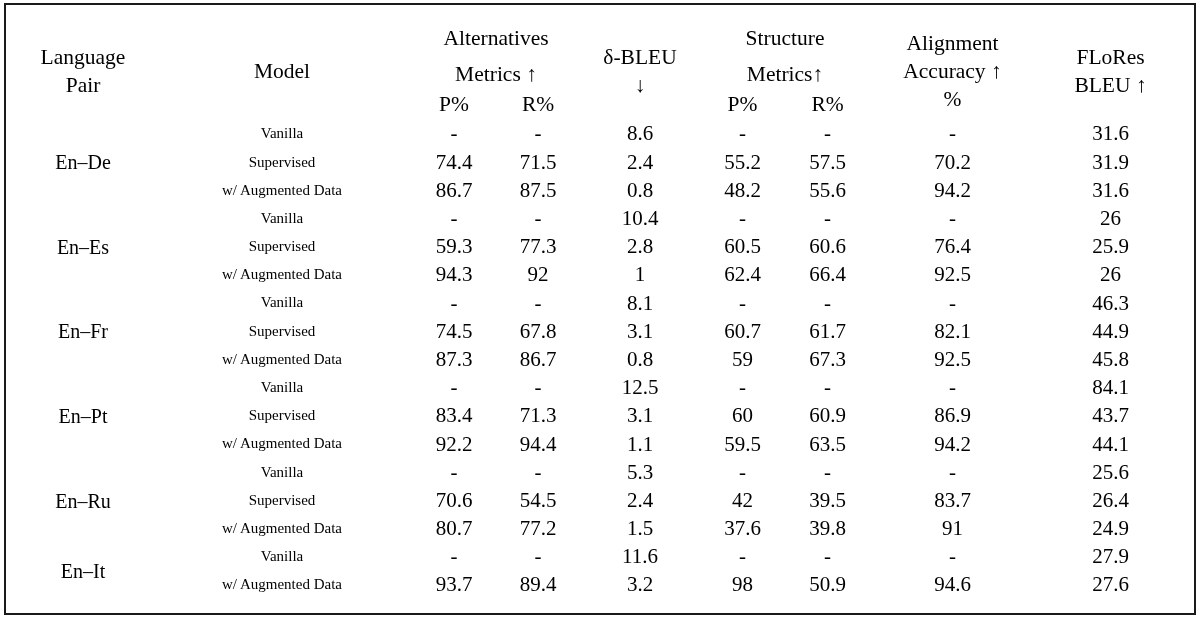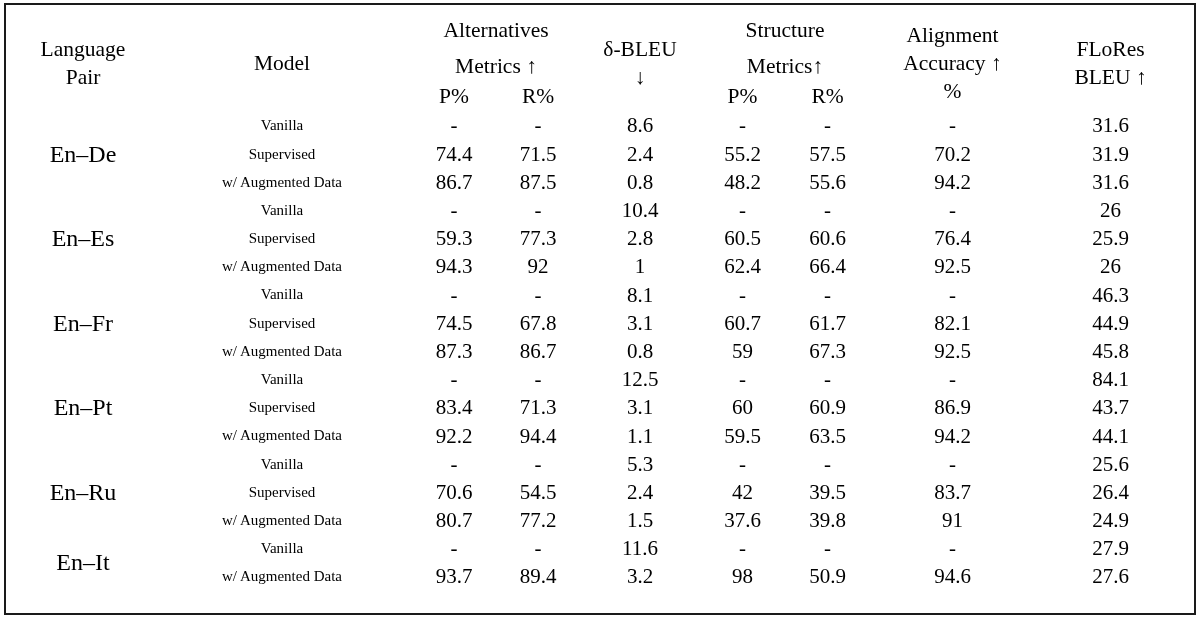--- a/index.html
+++ b/index.html
@@ -34,21 +34,21 @@
     border-right: 2px solid #1a1a1a;
     border-top: 2px solid #1a1a1a;
     border-bottom: 2px solid #1a1a1a;
     box-sizing: border-box;
     pointer-events: none;
   }
 
   .table-wrap {
     position: absolute;
     left: 14px;
-    top: 16px;
+    top: 24px;
     width: 1172px;
     height: 586px;
     box-sizing: border-box;
     font-family: Liberation Serif, serif;
   }
 
   table.tbl {
     border-collapse: collapse;
     width: 1172px;
     table-layout: fixed;
@@ -90,21 +90,21 @@
   .sub-row {
     display: flex;
     width: 100%;
     justify-content: space-around;
     margin-top: 3px;
   }
   .sub-row > span { flex: 1 1 0; text-align: center; }
   .hdr-mid { margin-top: 8px; }
   .lang-cell {
     width: 138px;
-    font-size: 24px;
+    font-size: 20px;
   }
   .model-cell {
     width: 260px;
     text-align: center;
     font-size: 15px;
     height: 28.2px;
   }
   .num {
     height: 28.2px;
     font-size: 21px;

